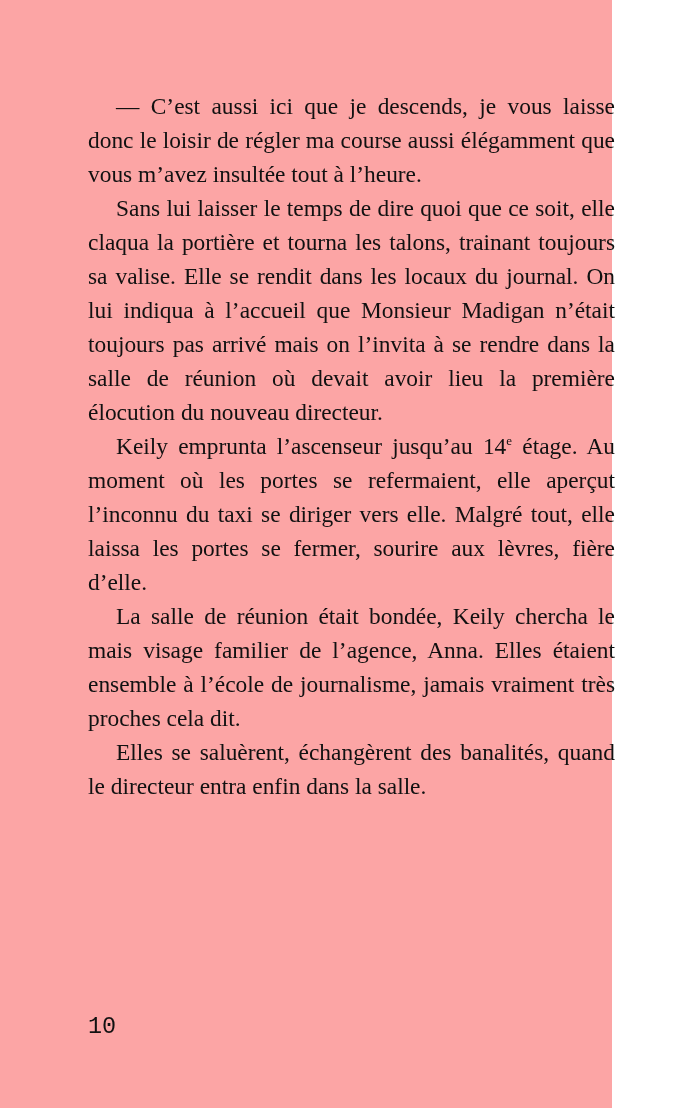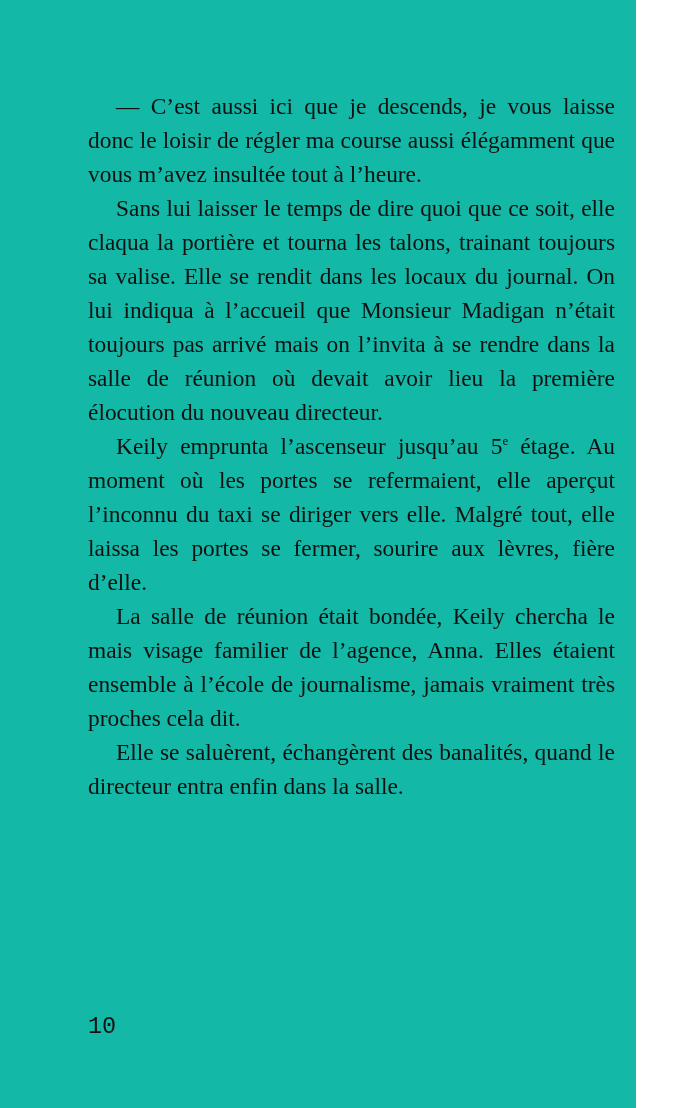--- a/index.html
+++ b/index.html
@@ -11,22 +11,21 @@
       width: 700px;
       height: 1108px;
       position: relative;
       overflow: hidden;
     }
     .page {
       position: absolute;
       left: 0; top: 0;
       width: 612px;
       height: 1108px;
-      background: #14b8a6;
-      padding-left: 24px;
+      background: #fca5a5;
     }
     .text-block {
       position: absolute;
       left: 88px;
       top: 89px;
       width: 527px;
       font-family: "Liberation Serif", "DejaVu Serif", serif;
       font-size: 23.4px;
       line-height: 34px;
       color: #111111;
@@ -53,18 +52,18 @@
       color: #111111;
     }
   </style>
 </head>
 <body>
 
 <div class="page">
   <div class="text-block">
     <p class="para">— C’est aussi ici que je descends, je vous laisse donc le loisir de régler ma course aussi élégamment que vous m’avez insultée tout à l’heure.</p>
     <p class="para">Sans lui laisser le temps de dire quoi que ce soit, elle claqua la portière et tourna les talons, trainant toujours sa valise. Elle se rendit dans les locaux du journal. On lui indiqua à l’accueil que Monsieur Madigan n’était toujours pas arrivé mais on l’invita à se rendre dans la salle de réunion où devait avoir lieu la première élocution du nouveau directeur.</p>
-    <p class="para"><span>Keily emprunta l’ascenseur jusqu’au 5</span><span class="sup">e</span><span> étage. Au moment où les portes se refermaient, elle aperçut l’inconnu du taxi se diriger vers elle. Malgré tout, elle laissa les portes se fermer, sourire aux lèvres, fière d’elle.</span></p>
+    <p class="para"><span>Keily emprunta l’ascenseur jusqu’au 14</span><span class="sup">e</span><span> étage. Au moment où les portes se refermaient, elle aperçut l’inconnu du taxi se diriger vers elle. Malgré tout, elle laissa les portes se fermer, sourire aux lèvres, fière d’elle.</span></p>
     <p class="para">La salle de réunion était bondée, Keily chercha le mais visage familier de l’agence, Anna. Elles étaient ensemble à l’école de journalisme, jamais vraiment très proches cela dit.</p>
-    <p class="para">Elle se saluèrent, échangèrent des banalités, quand le directeur entra enfin dans la salle.</p>
+    <p class="para">Elles se saluèrent, échangèrent des banalités, quand le directeur entra enfin dans la salle.</p>
   </div>
   <div class="page-number">10</div>
 </div>
 
 </body></html>

